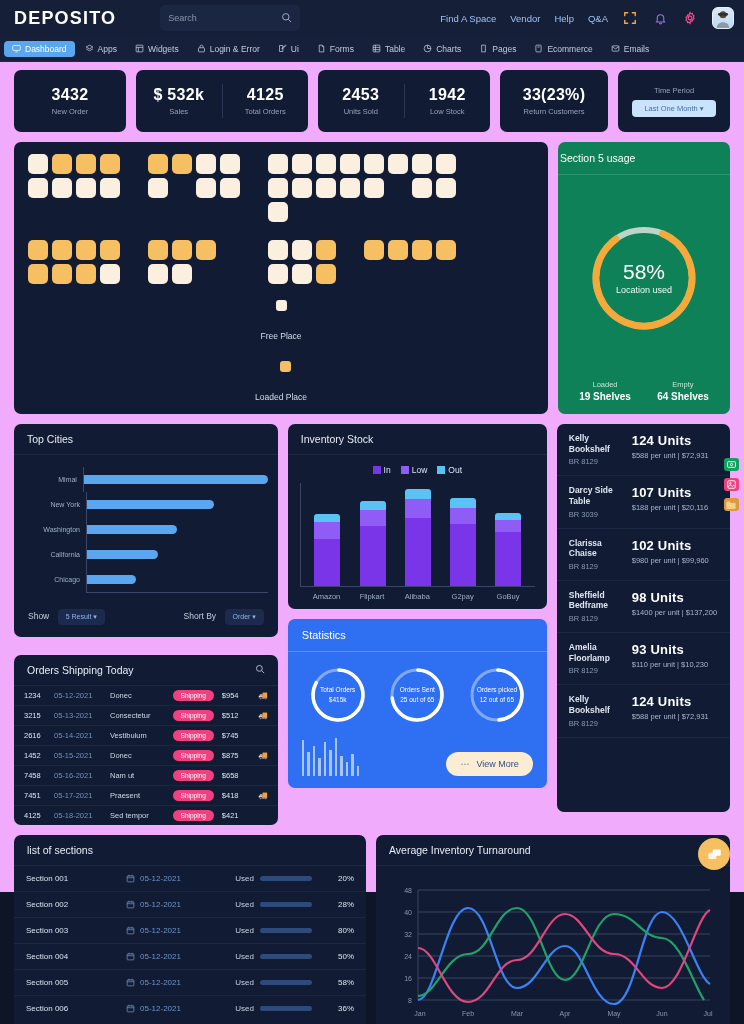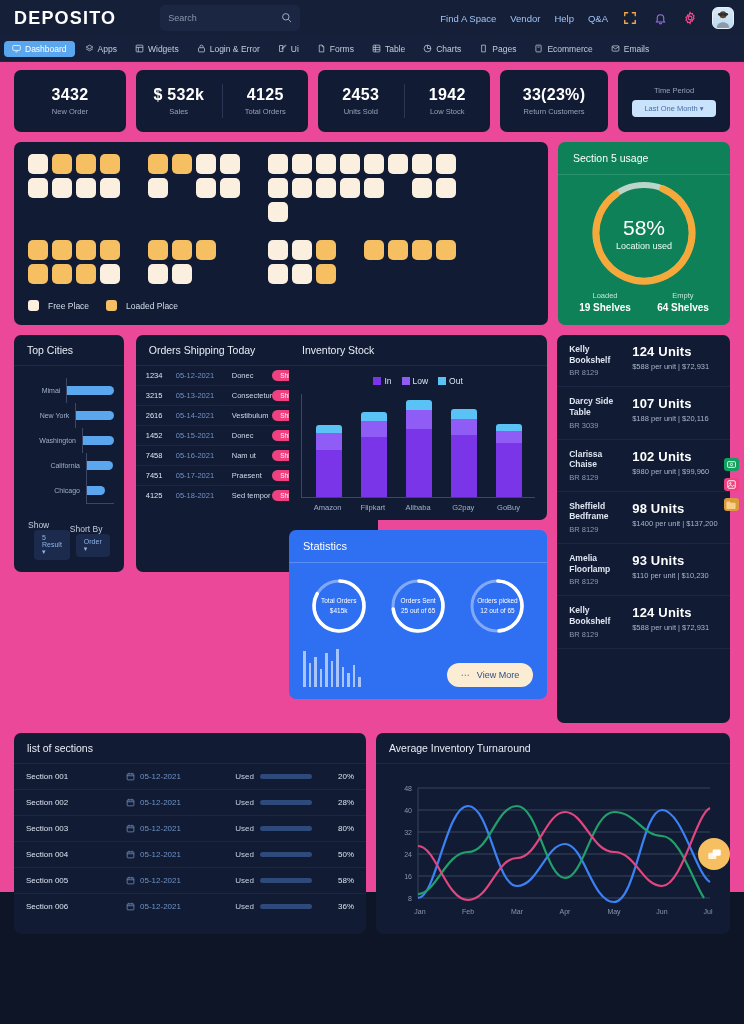--- a/index.html
+++ b/index.html
@@ -4,21 +4,21 @@
 <title>Deposito Dashboard</title>
 <style>
   * { box-sizing: border-box; margin: 0; padding: 0; }
   html, body {
     width: 744px; height: 1024px;
     background: #0d1526;
     font-family: "Liberation Sans", sans-serif;
     color: #e8edf5;
     overflow: hidden;
   }
-  .page { width: 744px; height: 892px; position: relative; background: #ec4899; }
+  .page { width: 744px; height: 892px; position: relative; background: #f0abfc; }
 
   
   .topbar {
     height: 36px; background: #151f38;
     display: flex; align-items: center; padding: 0 10px 0 14px; gap: 0;
   }
   .logo { font-size: 18px; font-weight: 700; letter-spacing: 1.2px; color: #ffffff; }
   .searchbox {
     margin-left: 44px; width: 140px; height: 26px; background: #1b2642;
     border-radius: 5px; display: flex; align-items: center; padding: 0 8px;
@@ -95,45 +95,45 @@
     padding: 5px 9px; margin-left: 7px; cursor: pointer; border: none;
     font-family: "Liberation Sans", sans-serif;
   }
   .shelfarea { padding: 12px 14px 6px 14px; }
   .shelfrow { display: flex; align-items: flex-start; gap: 0; margin-bottom: 4px; }
   .cell { width: 20px; height: 20px; border-radius: 5px; margin-right: 4px; flex: none; }
   .cell.free { background: #fbf0e0; }
   .cell.load { background: #f6bf62; }
   .cell.gap { background: transparent; }
   .shelfgap { height: 14px; }
-  .legend { display: flex; align-items: center; gap: 9px; padding: 6px 14px 12px 14px; font-size: 8.5px; color: #d5dded; }
+  .legend { display: flex; align-items: center; gap: 20px; padding: 6px 14px 12px 14px; font-size: 8.5px; color: #d5dded; flex-direction: column; }
   .legend .sw { width: 11px; height: 11px; border-radius: 3px; }
 
   
   .usage {
     width: 172px; background: #0f8055; border-radius: 7px;
     display: flex; flex-direction: column; background: #0e8159;
   }
-  .usage-head { padding: 10px 15px; font-size: 10.5px; border-bottom: 1px solid #2a9370; color:#fff; }
+  .usage-head { padding: 10px 2px; font-size: 10.5px; border-bottom: 1px solid #2a9370; color:#fff; }
   .usage-body { flex: 1; display: flex; flex-direction: column; align-items: center; justify-content: center; }
   .donutwrap { position: relative; width: 116px; height: 116px; }
   .donut-center {
     position: absolute; inset: 0; display: flex; flex-direction: column;
     align-items: center; justify-content: center;
   }
   .donut-center .pct { font-size: 21px; color: #ffffff; font-weight: 400; }
   .donut-center .cap { font-size: 9px; color: #eafff5; margin-top: 1px; }
   .usage-foot { display: flex; padding: 0 10px 12px 10px; gap: 4px; }
   .usage-foot .col { flex: 1; text-align: center; }
   .usage-foot .t { font-size: 7.5px; color: #bfe7d6; }
   .usage-foot .v { font-size: 10px; color: #ffffff; font-weight: 600; margin-top: 2px; }
 
   
   .row3 { display: flex; gap: 10px; margin-bottom: 10px; align-items: flex-start; }
-  .col-l { width: 265px; display: flex; flex-direction: row; gap: 12px; }
+  .col-l { width: 265px; display: flex; flex-direction: column; gap: 18px; }
   .col-m { width: 260px; display: flex; flex-direction: column; gap: 10px; }
   .col-r { width: 174px; }
 
   
   .tc-body { padding: 12px 10px 6px 10px; }
   .tcrow { display: flex; align-items: center; height: 25px; }
   .tclabel { width: 62px; text-align: right; font-size: 7px; color: #9fb0cb; padding-right: 6px; }
   .tcaxis { width: 1px; align-self: stretch; background: #3a4766; }
   .tcbar { height: 9px; background: #5aa7f0; border-radius: 0 6px 6px 0; }
   .tcbase { height:1px; background:#3a4766; margin-left:62px; }

